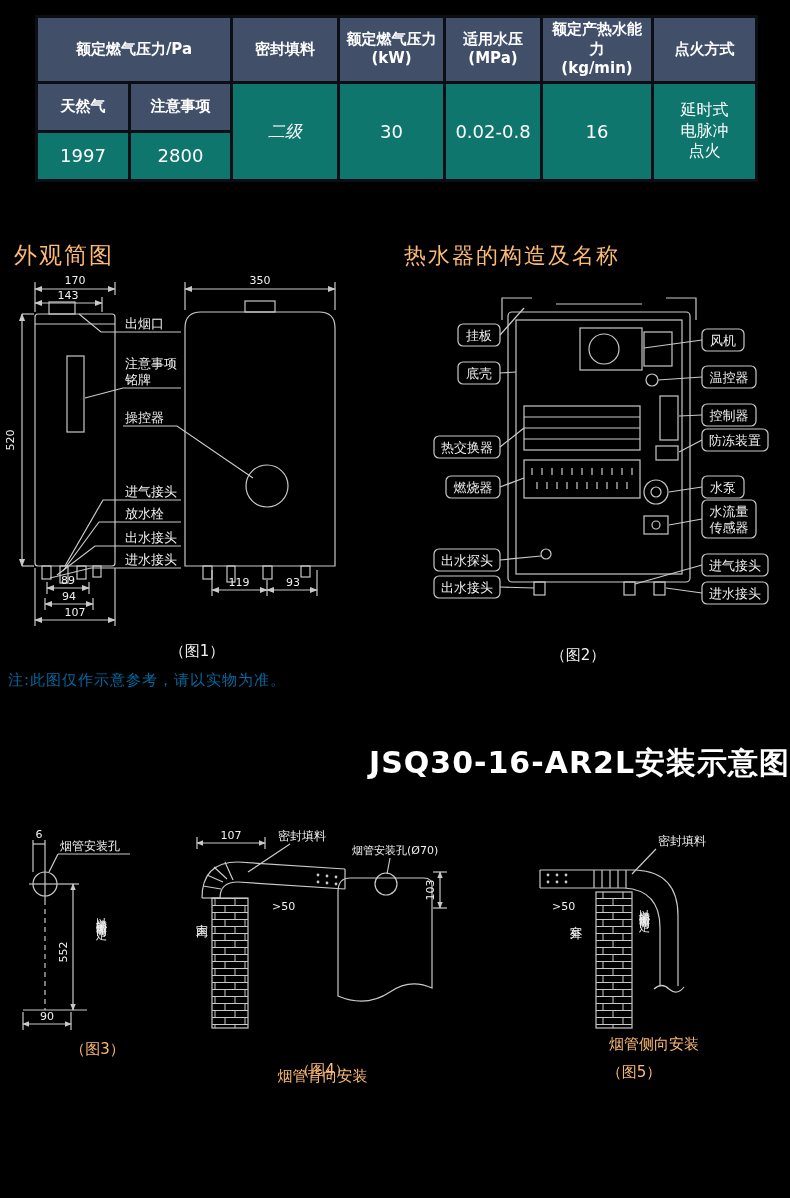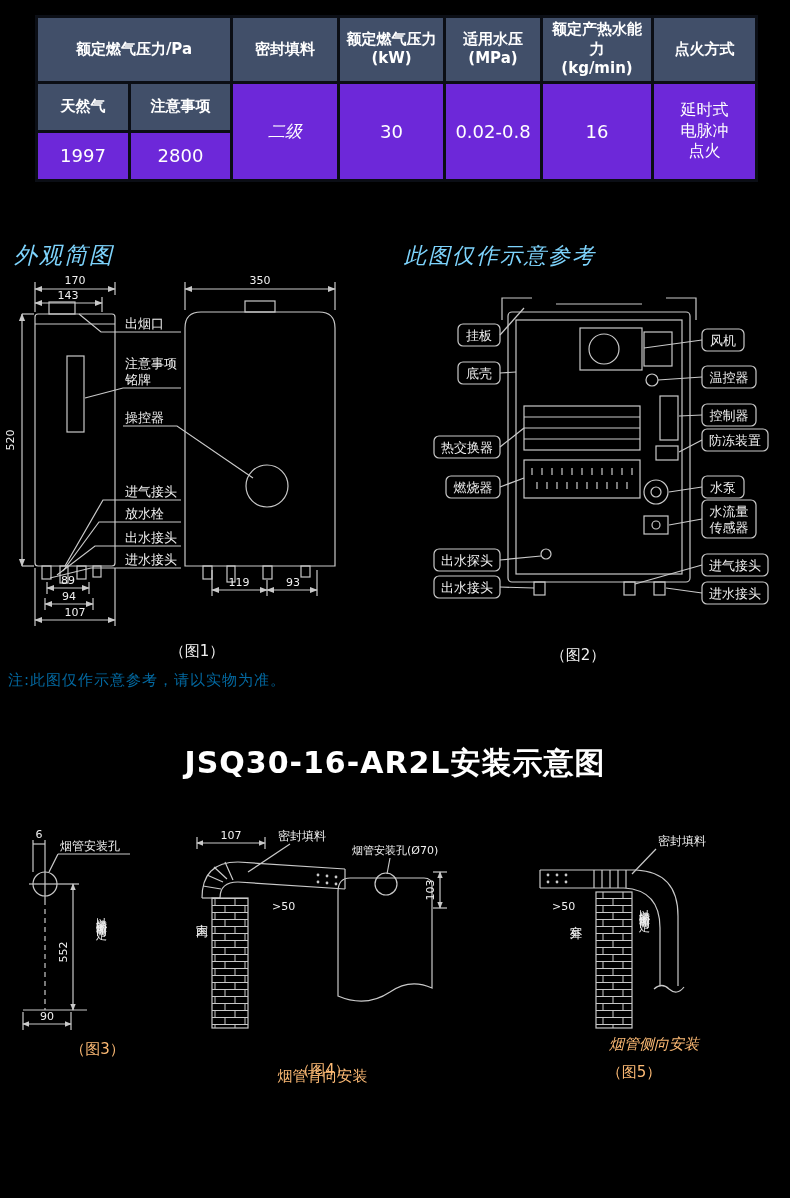--- a/index.html
+++ b/index.html
@@ -5,28 +5,28 @@
   * { margin:0; padding:0; box-sizing:border-box; }
   html,body { background:#000; }
   body { font-family:"DejaVu Sans","Liberation Sans",sans-serif; }
   .page { position:relative; width:790px; height:1198px; background:#000; color:#fff; overflow:hidden; }
 
   
   .spec-table { position:absolute; left:35px; top:15px; border-collapse:collapse; table-layout:fixed; }
   .spec-table tr { height:49px; }
   .spec-table th, .spec-table td { border:3px solid #0b0e15; color:#fff; text-align:center; vertical-align:middle; padding:2px; }
   .spec-table th { background:#414f69; font-size:15px; font-weight:bold; }
-  .spec-table td { background:#6d28d9; font-size:18px; font-weight:normal; }
+  .spec-table td { background:#0f766e; font-size:18px; font-weight:normal; }
   .spec-table th div { line-height:1.3; }
   td.pre { white-space:pre-line; font-size:16px; line-height:1.3; }
   td.mid { font-size:17px;font-style:italic; }
 
-  .sec-title { position:absolute; font-size:23px; color:#7dd3fc; letter-spacing:2px;font-style:italic; }
+  .sec-title { position:absolute; font-size:23px; color:#fdba74; letter-spacing:2px; }
   .note { position:absolute; left:8px; top:671px; font-size:15px; color:#0369a1; letter-spacing:1px; }
-  .install-title { position:absolute; left:0; top:743px; width:100%; text-align:center; font-size:30px; font-weight:bold; color:#fff; letter-spacing:1px; }
+  .install-title { position:absolute; left:0; top:743px; width:100%; text-align:right; font-size:30px; font-weight:bold; color:#fff; letter-spacing:1px; }
   .fig-caption { position:absolute; text-align:center; font-size:15px; color:#fdba74; }
 
   svg { position:absolute; }
   svg .ln { stroke:#c9c9c9; fill:none; stroke-width:1.2; }
   svg text { fill:#f0f0f0; font-family:"DejaVu Sans","Liberation Sans",sans-serif; }
   .dim { font-size:11px; }
   .lbl { font-size:13px; }
   .lbl12 { font-size:12px; }
   .lbl11 { font-size:11px; }
   .cap { font-size:15px; }
@@ -77,21 +77,21 @@
 点火</td>
       </tr>
       <tr>
         <td>1997</td>
         <td>2800</td>
       </tr>
     </tbody>
   </table>
 
   <div class="sec-title" style="left:14px; top:240px;">外观简图</div>
-  <div class="sec-title" style="left:404px; top:241px; font-size:22px;">此图仅作示意参考</div>
+  <div class="sec-title" style="left:404px; top:241px; font-size:22px;">热水器的构造及名称</div>
 
   <svg style="left:5px; top:268px;" width="390" height="398" viewBox="0 0 390 398">
     <defs>
       <marker id="arA" viewBox="0 0 10 10" refX="9" refY="5" markerWidth="6.5" markerHeight="6.5" orient="auto-start-reverse">
         <path d="M0,1 L10,5 L0,9 z" fill="#c9c9c9"></path>
       </marker>
     </defs>
     <g class="ln">
       <line x1="30" y1="21" x2="110" y2="21" marker-start="url(#arA)" marker-end="url(#arA)"></line>
       <line x1="30" y1="14" x2="30" y2="44"></line>
@@ -349,16 +349,16 @@
       <text x="130" y="17" class="lbl12">密封填料</text>
       <text x="24" y="82" class="lbl11">&gt;50</text>
       <text x="48" y="88" class="lbl12 vtxt">室外</text>
       <text x="116" y="72" class="lbl11 vtxt">以墙的距离而定</text>
     </g>
   </svg>
 
   <div class="fig-caption" style="left:15px; top:1040px; width:165px;">（图3）</div>
   <div class="fig-caption" style="left:190px; top:1035px; width:265px;margin-top:32px;">烟管背向安装</div>
   <div class="fig-caption" style="left:190px; top:1061px; width:265px;">（图4）</div>
-  <div class="fig-caption" style="left:528px; top:1035px; width:252px;font-style:italic;">烟管侧向安装</div>
+  <div class="fig-caption" style="left:528px; top:1035px; width:252px;">烟管侧向安装</div>
   <div class="fig-caption" style="left:508px; top:1063px; width:252px;">（图5）</div>
 
 </div>
 
 </body></html>

